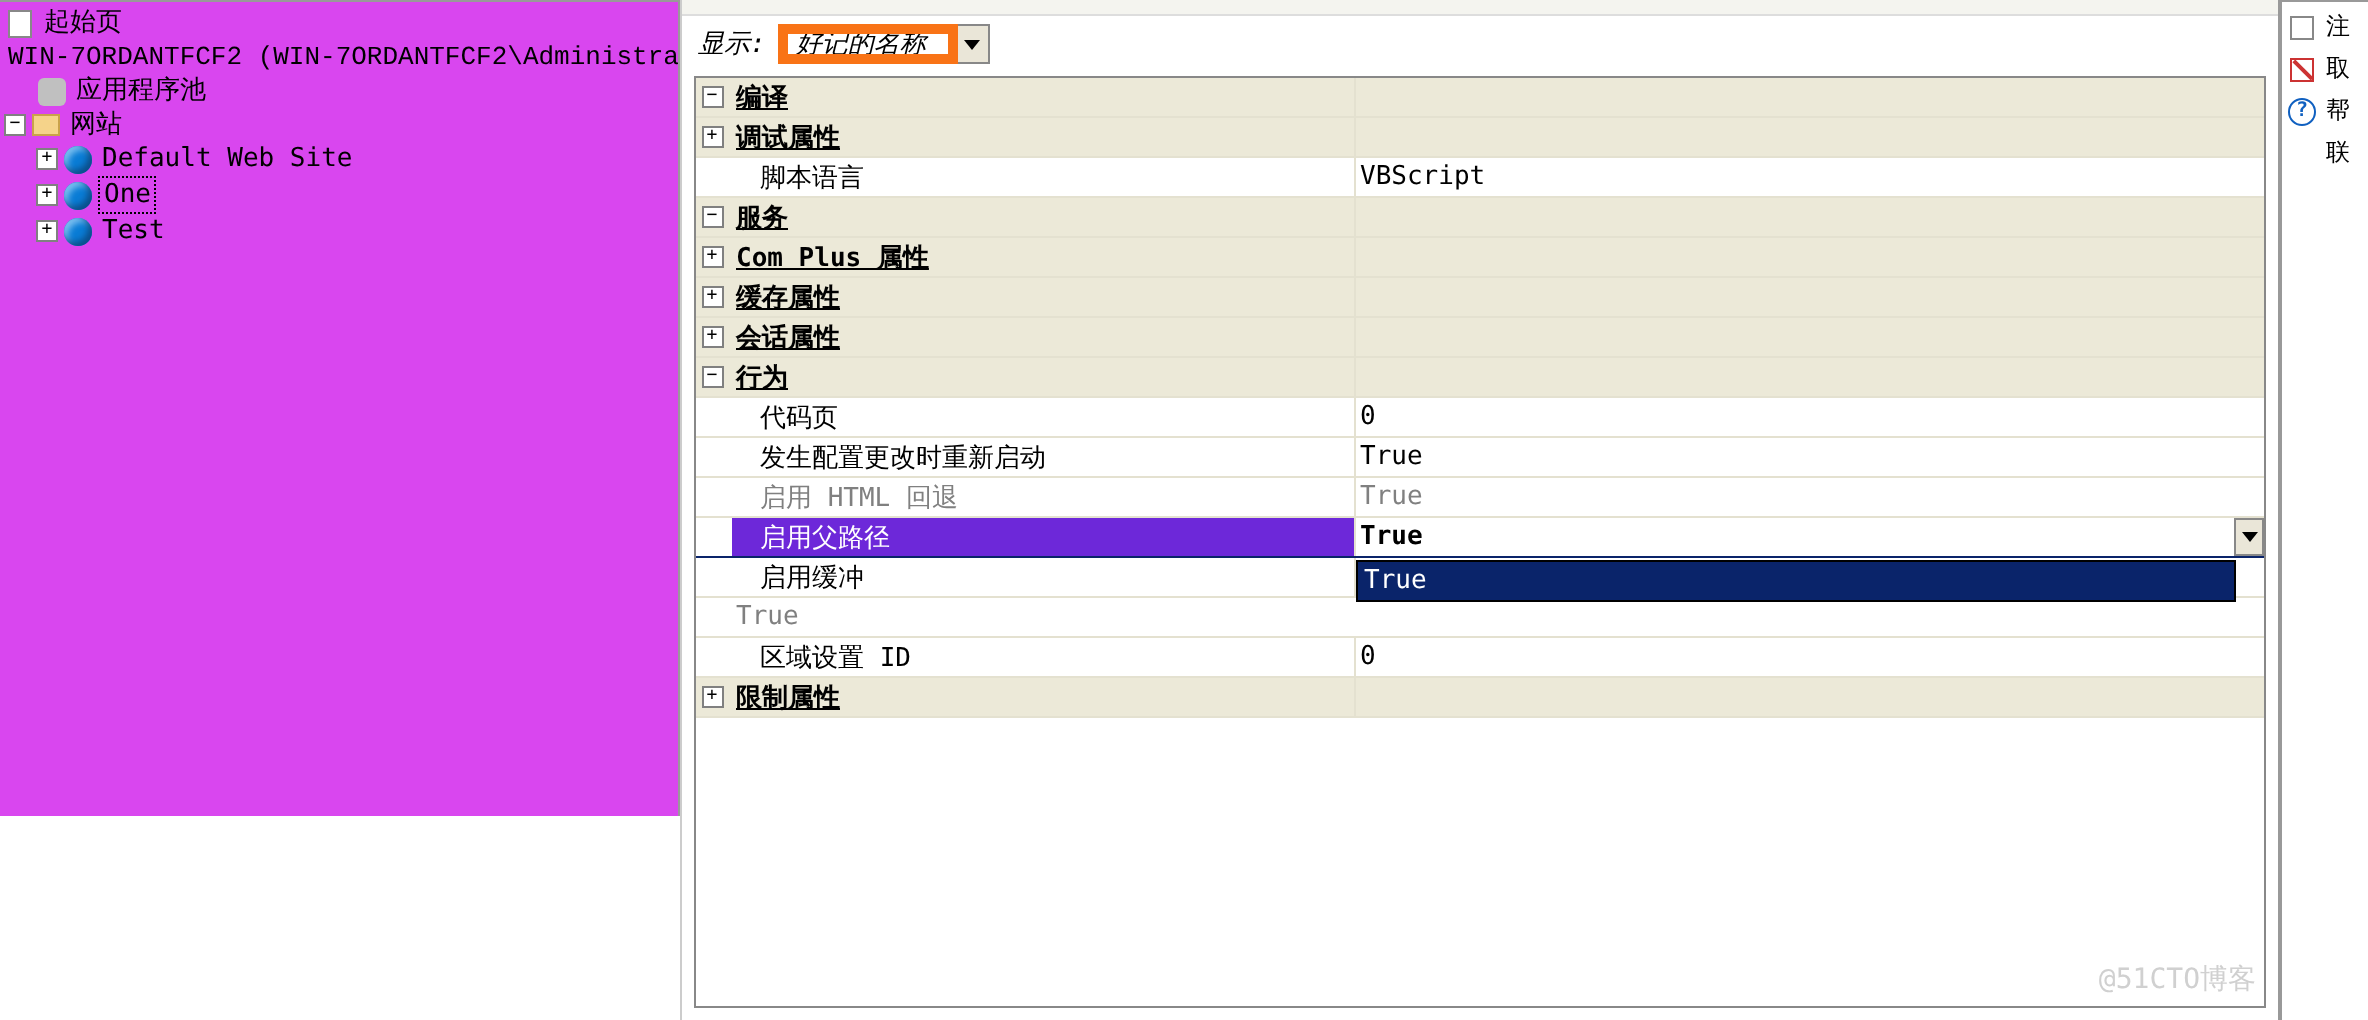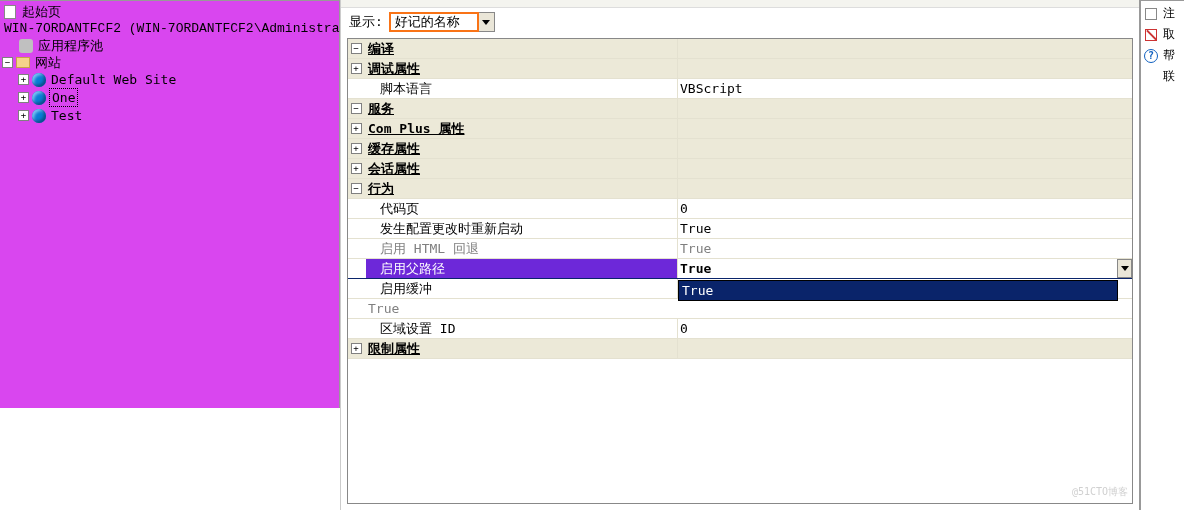--- a/index.html
+++ b/index.html
@@ -49,26 +49,27 @@
     border-left:1px solid #ccc;
     border-right:1px solid #999;
     background:#fff;
   }
   .center-top {
     height:8px; background:#f4f4ef; border-bottom:1px solid #ddd;
   }
   .display-row {
     display:flex; align-items:center; padding:4px 6px 6px 8px;
     background:#fff;
+    font-style:italic;
   }
   .combo {
     display:flex; align-items:center; margin-left:6px;
   }
   .combo-input {
-    height:20px; border:2px solid #f97316; padding:1px 4px; font:inherit; width:90px;
+    height:20px; border:5px solid #f97316; padding:1px 4px; font:inherit; width:90px;
     background:#fff;
   }
   .combo-btn {
     width:16px; height:20px; border:1px solid #888; border-left:none;
     background:#eae6d8; display:flex; align-items:center; justify-content:center;
   }
   .caret-down {
     width:0; height:0; border-left:4px solid transparent;
     border-right:4px solid transparent; border-top:5px solid #000;
   }
@@ -140,21 +141,21 @@
     white-space:nowrap; overflow:hidden;
   }
   .aicon { width:16px; height:16px; display:inline-flex; align-items:center; justify-content:center; margin-right:4px; }
   .aicon-box { width:12px; height:12px; border:1px solid #888; }
   .aicon-cancel { width:12px; height:12px; border:1px solid #c33; position:relative; }
   .aicon-cancel::before { content:""; position:absolute; left:-1px; top:4px; width:13px; height:2px; background:#c33; transform:rotate(45deg); }
   .aicon-help { width:14px; height:14px; border-radius:50%; border:1.5px solid #1060c0; color:#1060c0; display:flex; align-items:center; justify-content:center; font-size:10px; font-weight:bold; }
 
   .watermark {
     position:absolute; right:4px; bottom:4px;
-    color:#d0d0d0; font-size:10px; pointer-events:none;
+    color:#d0d0d0; font-size:14px; pointer-events:none;
   }
 </style>
 </head>
 <body>
 
 <div class="tree-panel">
   <div class="tree-node">
     <span class="ico">
         <span class="ico-page"></span>
       </span>

